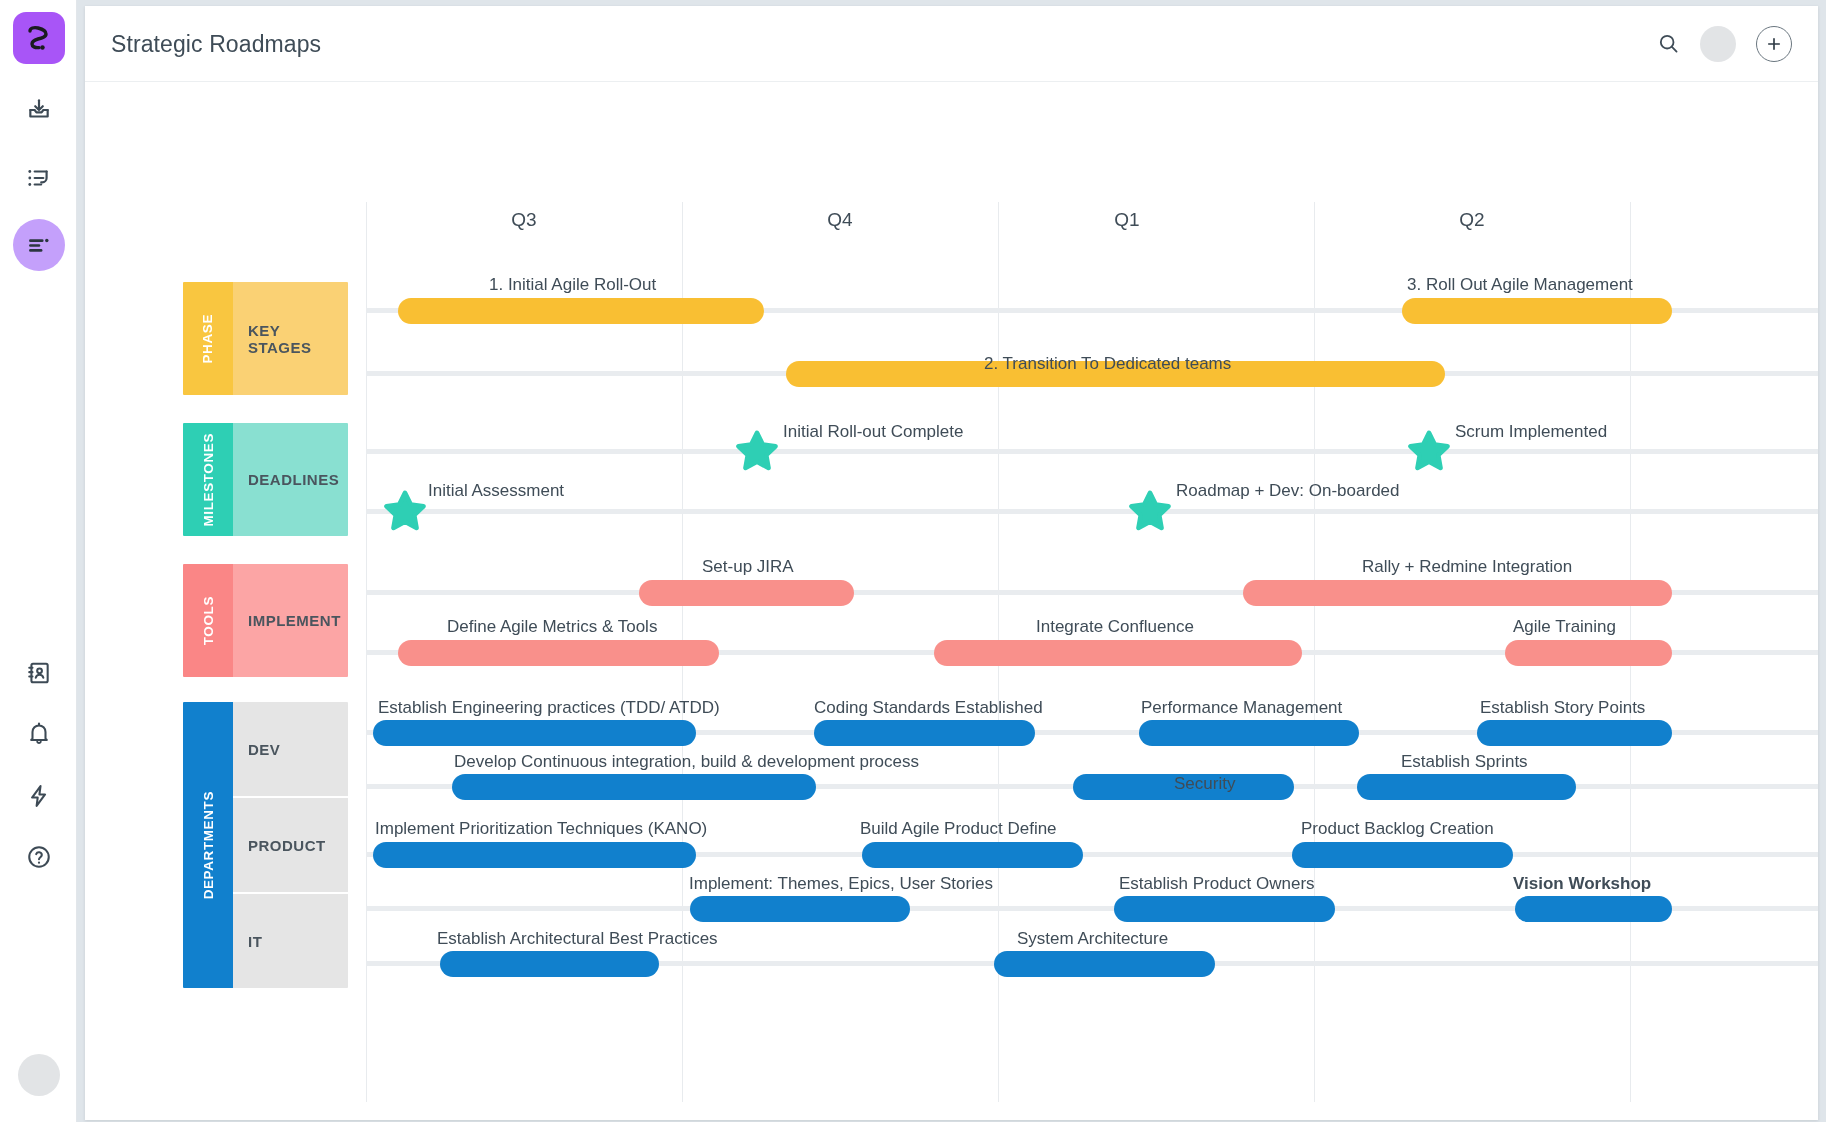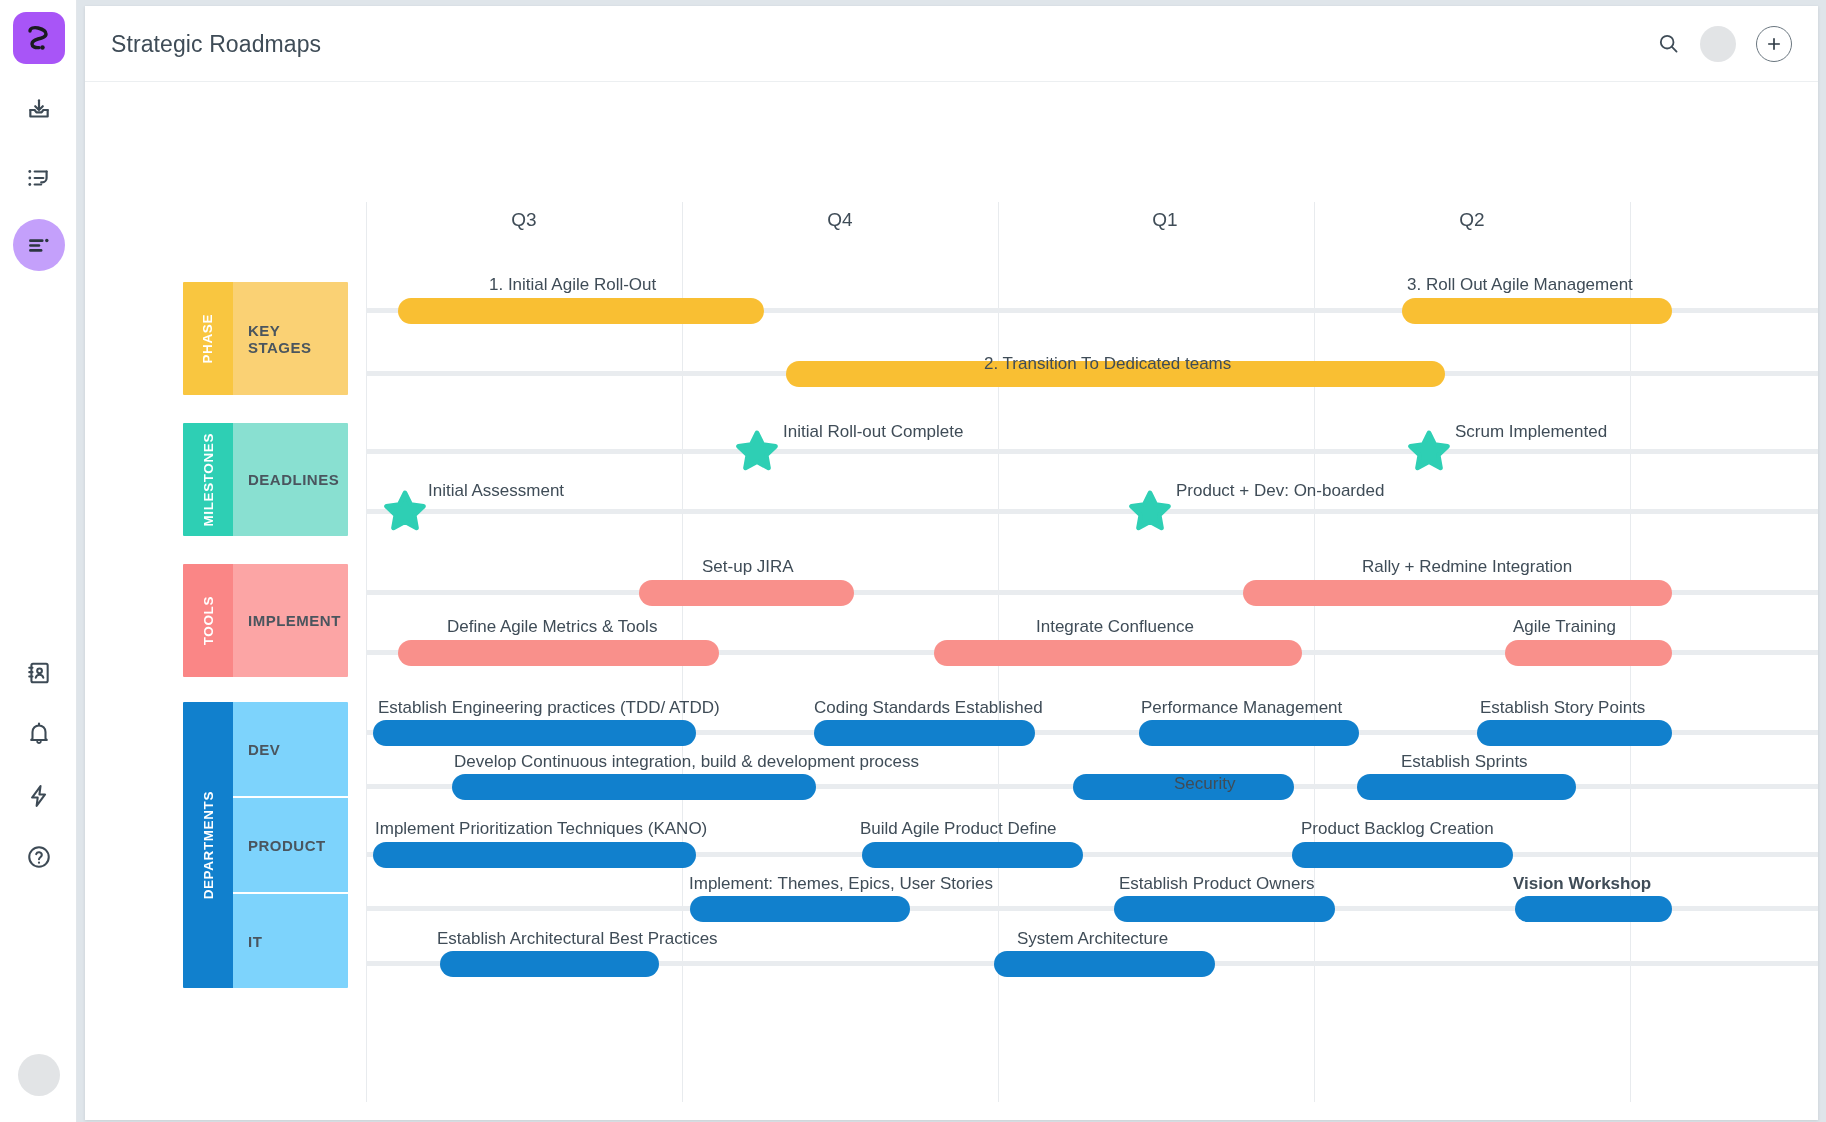--- a/index.html
+++ b/index.html
@@ -270,21 +270,21 @@
           </div>
         </div>
       </div>
 
       <div class="chart" id="chart">
           <div class="qline" style="left: 281px;"></div>
           <div class="qlabel" style="left: 281px; width: 316px;">Q3</div>
           <div class="qline" style="left: 597px;"></div>
           <div class="qlabel" style="left: 597px; width: 316px;">Q4</div>
           <div class="qline" style="left: 913px;"></div>
-          <div class="qlabel" style="left: 913px; width: 316px; padding-left: 18px;">Q1</div>
+          <div class="qlabel" style="left: 875px; width: 316px; padding-left: 18px;">Q1</div>
           <div class="qline" style="left: 1229px;"></div>
           <div class="qlabel" style="left: 1229px; width: 316px;">Q2</div>
           <div class="qline" style="left: 1545px;"></div>
           <div class="lane-box" style="top: 200px; height: 113px;">
             <div class="lane-spine" style="background: rgb(249, 198, 64);">
               <span>PHASE</span>
             </div>
             <div class="lane-rows" style="background: rgb(250, 209, 116);">
               <div class="lane-row">KEY STAGES</div>
             </div>
@@ -302,21 +302,21 @@
               <span>TOOLS</span>
             </div>
             <div class="lane-rows" style="background: #fca5a5;">
               <div class="lane-row">IMPLEMENT</div>
             </div>
           </div>
           <div class="lane-box" style="top: 620px; height: 286px;">
             <div class="lane-spine" style="background: rgb(17, 128, 205);">
               <span>DEPARTMENTS</span>
             </div>
-            <div class="lane-rows" style="background: #7dd3fc;">
+            <div class="lane-rows" style="background: #e5e5e5;">
               <div class="lane-row">DEV</div>
               <div class="lane-row">PRODUCT</div>
               <div class="lane-row">IT</div>
             </div>
           </div>
           <div class="track" style="top: 226px;"></div>
           <div class="track" style="top: 289px;"></div>
           <div class="track" style="top: 367px;"></div>
           <div class="track" style="top: 427px;"></div>
           <div class="track" style="top: 508px;"></div>
@@ -388,18 +388,18 @@
             <svg viewBox="0 0 24 24">
               <path d="M12 1.6 15.3 8.3 22.6 9.3 17.3 14.4 18.6 21.7 12 18.2 5.4 21.7 6.7 14.4 1.4 9.3 8.7 8.3Z" fill="#2ecfb4" stroke="#2ecfb4" stroke-width="2.6" stroke-linejoin="round"></path>
             </svg>
           </div>
           <div class="bar-label" style="left: 343px; top: 399px;">Initial Assessment</div>
           <div class="star" title="Product + Dev: On-boarded" style="left: 1044px; top: 408px;">
             <svg viewBox="0 0 24 24">
               <path d="M12 1.6 15.3 8.3 22.6 9.3 17.3 14.4 18.6 21.7 12 18.2 5.4 21.7 6.7 14.4 1.4 9.3 8.7 8.3Z" fill="#2ecfb4" stroke="#2ecfb4" stroke-width="2.6" stroke-linejoin="round"></path>
             </svg>
           </div>
-          <div class="bar-label" style="left: 1091px; top: 399px;">Product + Dev: On-boarded</div>
+          <div class="bar-label" style="left: 1091px; top: 399px;">Roadmap + Dev: On-boarded</div>
         </div>
 
     </div>
   </div>
 </div>
 
 </body></html>

